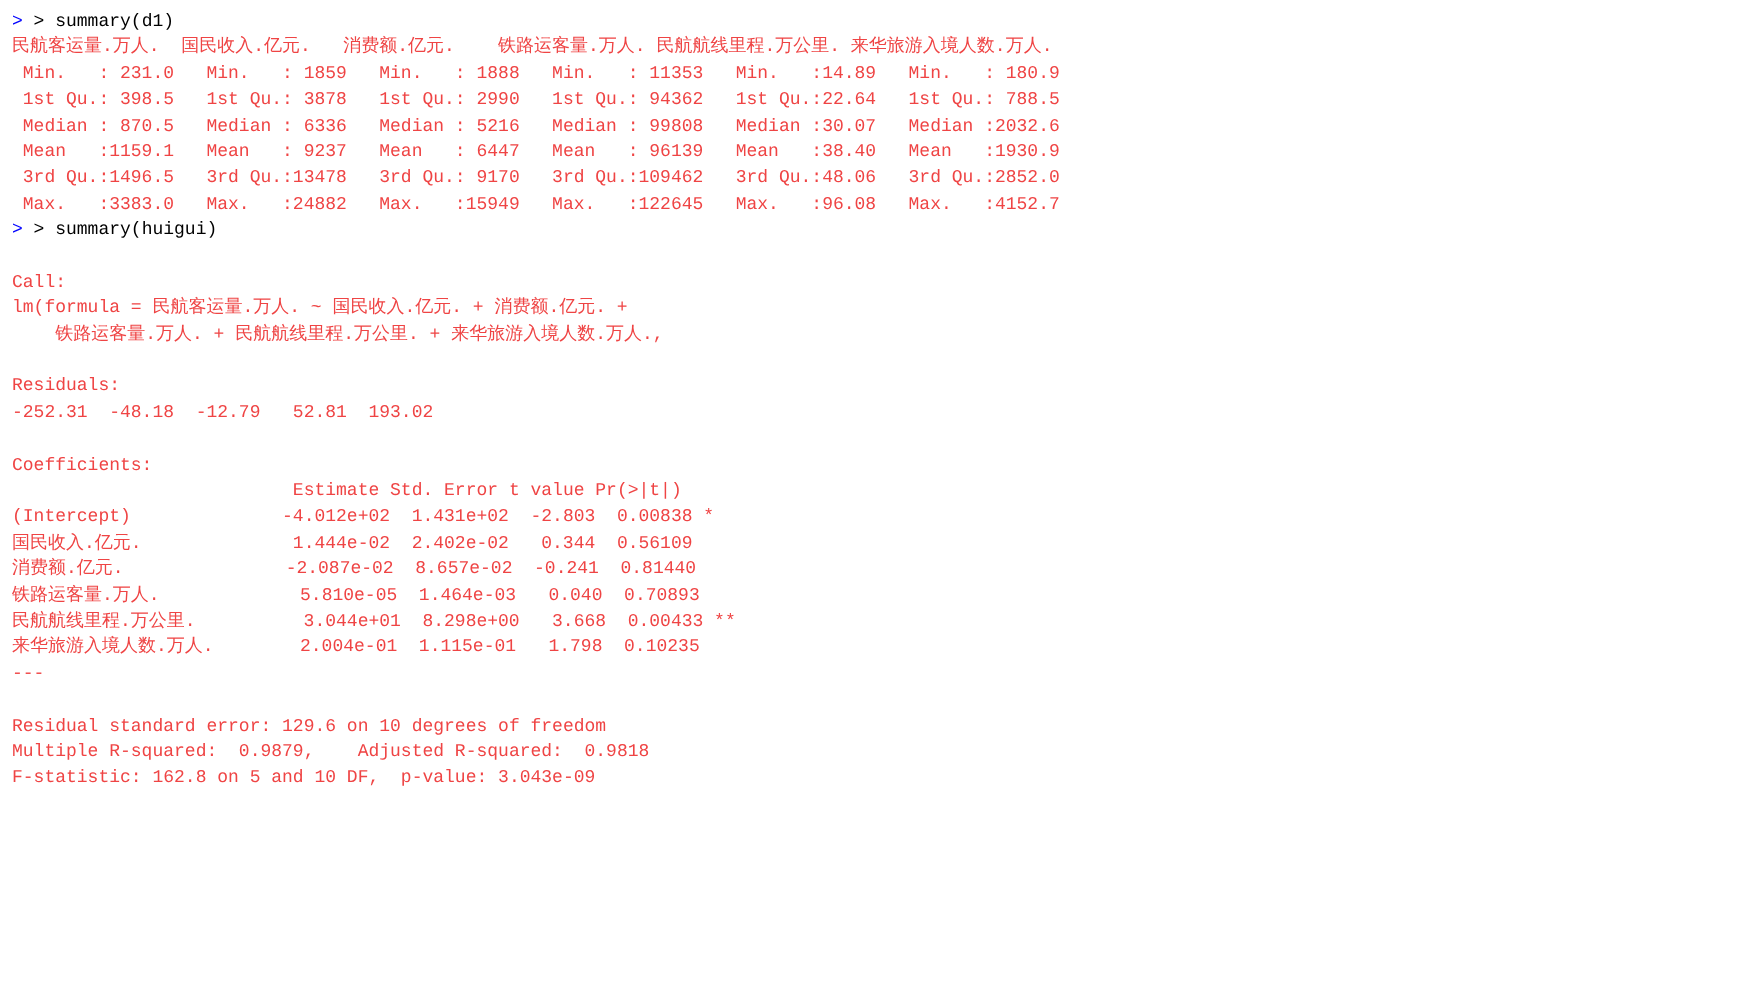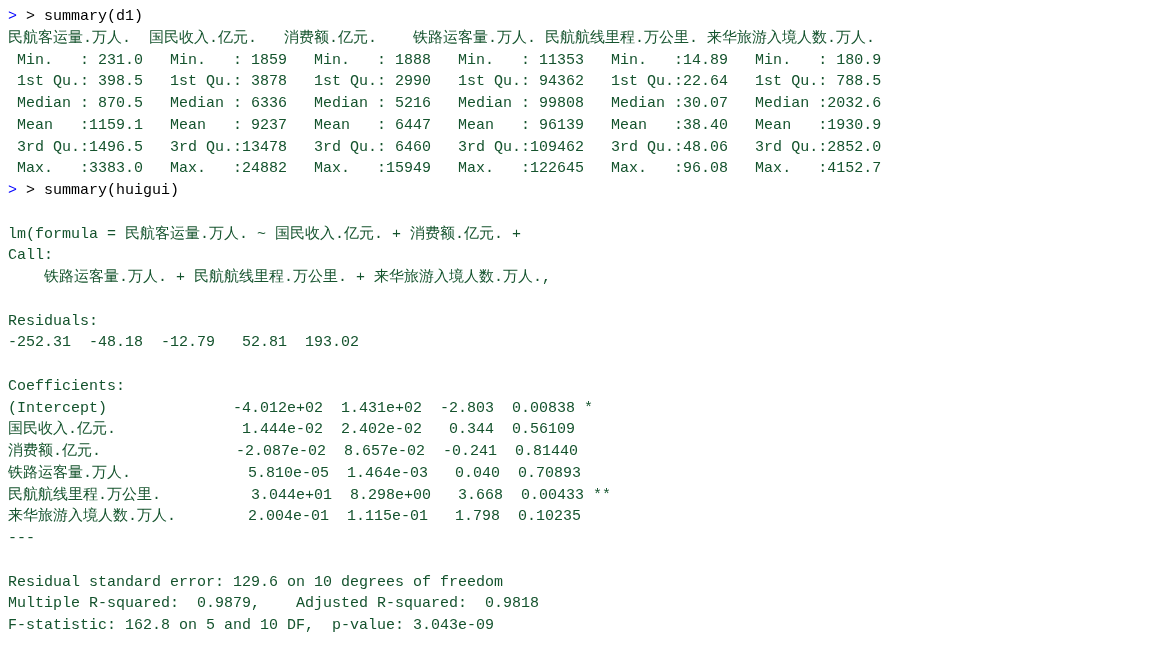--- a/index.html
+++ b/index.html
@@ -12,25 +12,25 @@
       min-height: 672px;
       overflow: hidden;
     }
     .console {
       background: #ffffff;
       width: 1168px;
       min-height: 672px;
       padding: 6px 8px;
       color: #000000;
       font-family: 'Courier New', Courier, monospace;
-      font-size: 15px;
+      font-size: 12px;
       line-height: 1.45;
     }
     .output-line {
-      color: #14532d;
+      color: #ef4444;
       white-space: pre;
       display: block;
     }
     .output-black {
       color: #000000;
       white-space: pre;
       display: block;
     }
     span.gt {
       color: #0000ff;
@@ -41,36 +41,37 @@
 
 <div class="console">
   <div>
     <span class="gt">&gt; </span><span>&gt; summary(d1)</span>
   </div>
   <span class="output-line">民航客运量.万人.  国民收入.亿元.   消费额.亿元.    铁路运客量.万人. 民航航线里程.万公里. 来华旅游入境人数.万人.</span>
   <span class="output-line"> Min.   : 231.0   Min.   : 1859   Min.   : 1888   Min.   : 11353   Min.   :14.89   Min.   : 180.9 </span>
   <span class="output-line"> 1st Qu.: 398.5   1st Qu.: 3878   1st Qu.: 2990   1st Qu.: 94362   1st Qu.:22.64   1st Qu.: 788.5 </span>
   <span class="output-line"> Median : 870.5   Median : 6336   Median : 5216   Median : 99808   Median :30.07   Median :2032.6 </span>
   <span class="output-line"> Mean   :1159.1   Mean   : 9237   Mean   : 6447   Mean   : 96139   Mean   :38.40   Mean   :1930.9 </span>
-  <span class="output-line"> 3rd Qu.:1496.5   3rd Qu.:13478   3rd Qu.: 6460   3rd Qu.:109462   3rd Qu.:48.06   3rd Qu.:2852.0 </span>
+  <span class="output-line"> 3rd Qu.:1496.5   3rd Qu.:13478   3rd Qu.: 9170   3rd Qu.:109462   3rd Qu.:48.06   3rd Qu.:2852.0 </span>
   <span class="output-line"> Max.   :3383.0   Max.   :24882   Max.   :15949   Max.   :122645   Max.   :96.08   Max.   :4152.7 </span>
 
   <div>
     <span class="gt">&gt; </span><span>&gt; summary(huigui)</span>
   </div>
 
   <span class="output-black">&nbsp;</span>
+  <span class="output-line">Call:</span>
   <span class="output-line">lm(formula = 民航客运量.万人. ~ 国民收入.亿元. + 消费额.亿元. +</span>
-  <span class="output-line">Call:</span>
   <span class="output-line">    铁路运客量.万人. + 民航航线里程.万公里. + 来华旅游入境人数.万人.,</span>
   <span class="output-black">&nbsp;</span>
   <span class="output-line">Residuals:</span>
   <span class="output-line">-252.31  -48.18  -12.79   52.81  193.02</span>
   <span class="output-black">&nbsp;</span>
   <span class="output-line">Coefficients:</span>
+  <span class="output-line">                          Estimate Std. Error t value Pr(&gt;|t|)   </span>
   <span class="output-line">(Intercept)              -4.012e+02  1.431e+02  -2.803  0.00838 * </span>
   <span class="output-line">国民收入.亿元.              1.444e-02  2.402e-02   0.344  0.56109   </span>
   <span class="output-line">消费额.亿元.               -2.087e-02  8.657e-02  -0.241  0.81440   </span>
   <span class="output-line">铁路运客量.万人.             5.810e-05  1.464e-03   0.040  0.70893   </span>
   <span class="output-line">民航航线里程.万公里.          3.044e+01  8.298e+00   3.668  0.00433 **</span>
   <span class="output-line">来华旅游入境人数.万人.        2.004e-01  1.115e-01   1.798  0.10235   </span>
   <span class="output-line">---</span>
   <span class="output-black">&nbsp;</span>
   <span class="output-line">Residual standard error: 129.6 on 10 degrees of freedom</span>
   <span class="output-line">Multiple R-squared:  0.9879,	Adjusted R-squared:  0.9818</span>

